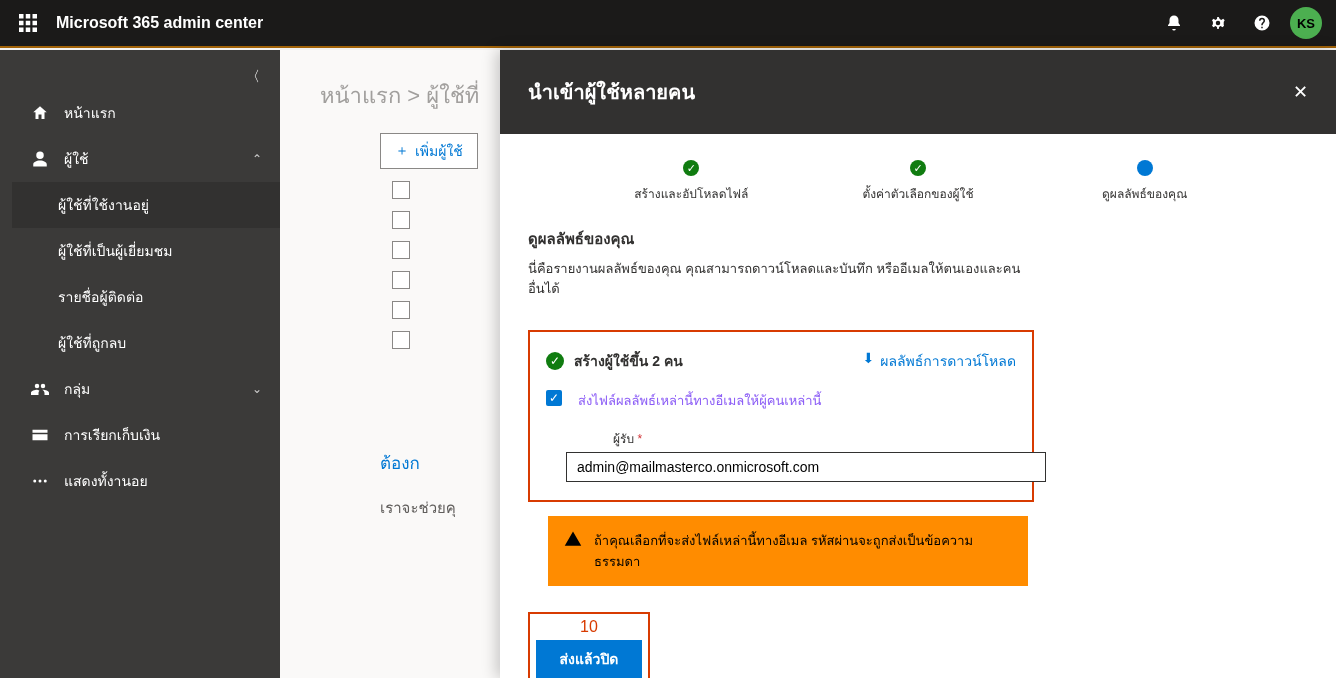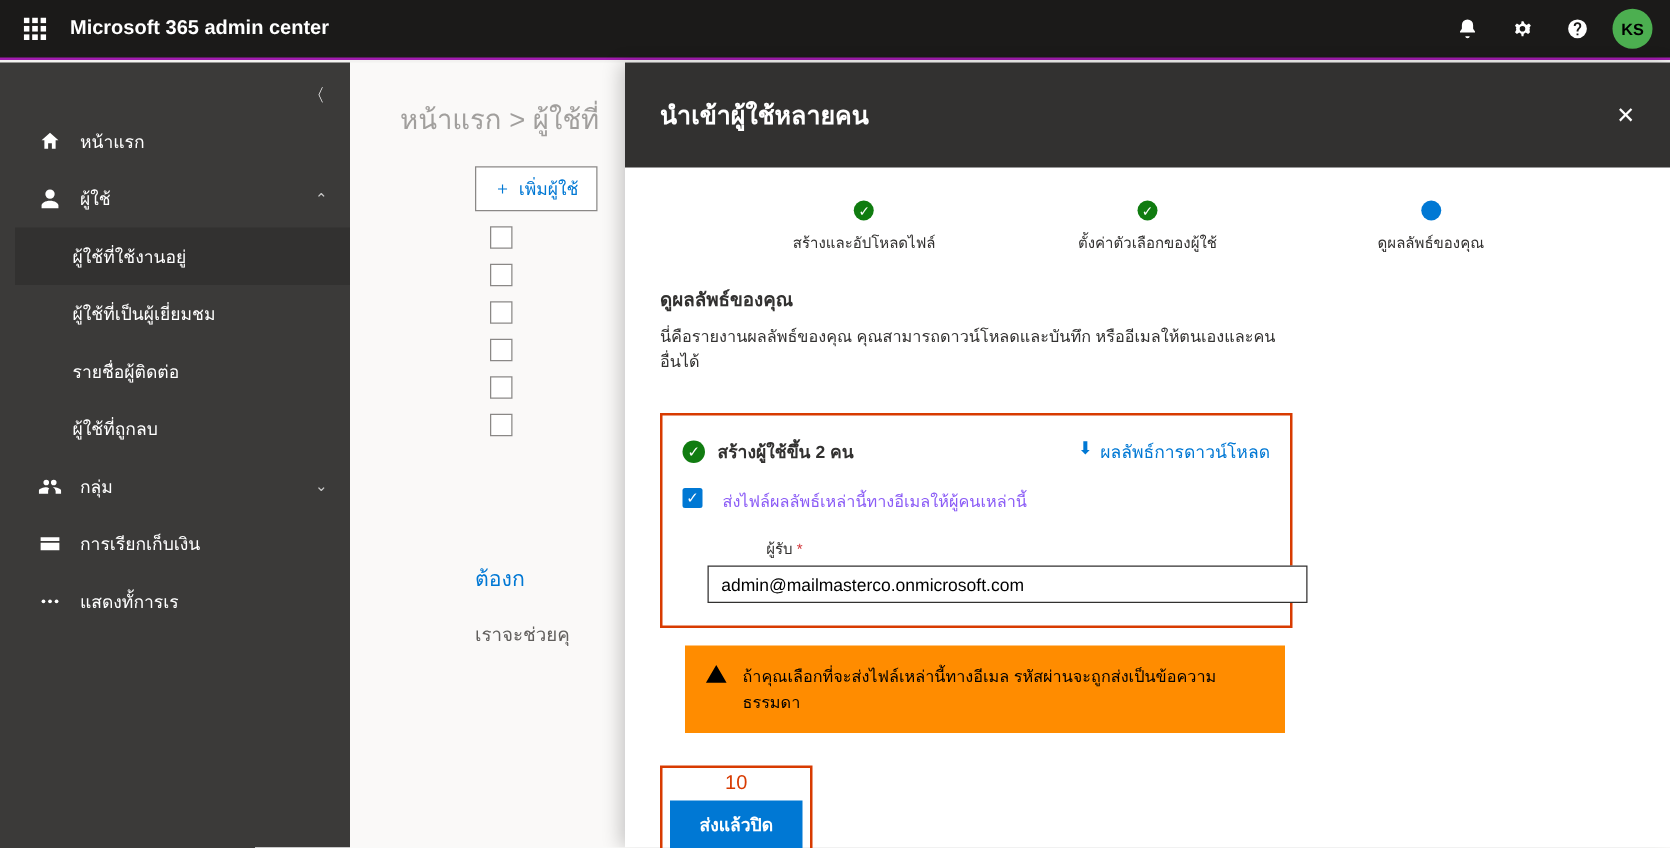--- a/index.html
+++ b/index.html
@@ -12,21 +12,21 @@
     position: relative;
   }
   
   .top-header {
     height: 48px;
     background: #1b1a19;
     color: #fff;
     display: flex;
     align-items: center;
     padding: 0 8px;
-    border-bottom: 2px solid #a21caf;
+    border-bottom: 2px solid #a16207;
   }
   .waffle {
     width: 40px; height: 40px;
     display: flex; align-items: center; justify-content: center;
     cursor: pointer;
   }
   .waffle svg { width: 18px; height: 18px; fill: #fff; }
   .app-title { font-size: 16px; font-weight: 600; margin-left: 8px; }
   .top-spacer { flex: 1; }
   .top-icon {
@@ -242,21 +242,21 @@
     <span class="nav-label">การเรียกเก็บเงิน</span>
   </div>
   <div class="nav-item">
     <span class="nav-icon">
         <svg viewBox="0 0 24 24">
           <circle cx="5" cy="12" r="2"></circle>
           <circle cx="12" cy="12" r="2"></circle>
           <circle cx="19" cy="12" r="2"></circle>
         </svg>
       </span>
-    <span class="nav-label">แสดงทั้การเร</span>
+    <span class="nav-label">แสดงทั้งานอย</span>
   </div>
 </div>
 
 <div class="content">
   <div class="breadcrumb">หน้าแรก &gt; ผู้ใช้ที่</div>
   <div style="margin-left:60px;">
     <button class="add-user-btn">
       <span>＋</span>
       <span>เพิ่มผู้ใช้</span>
     </button>

